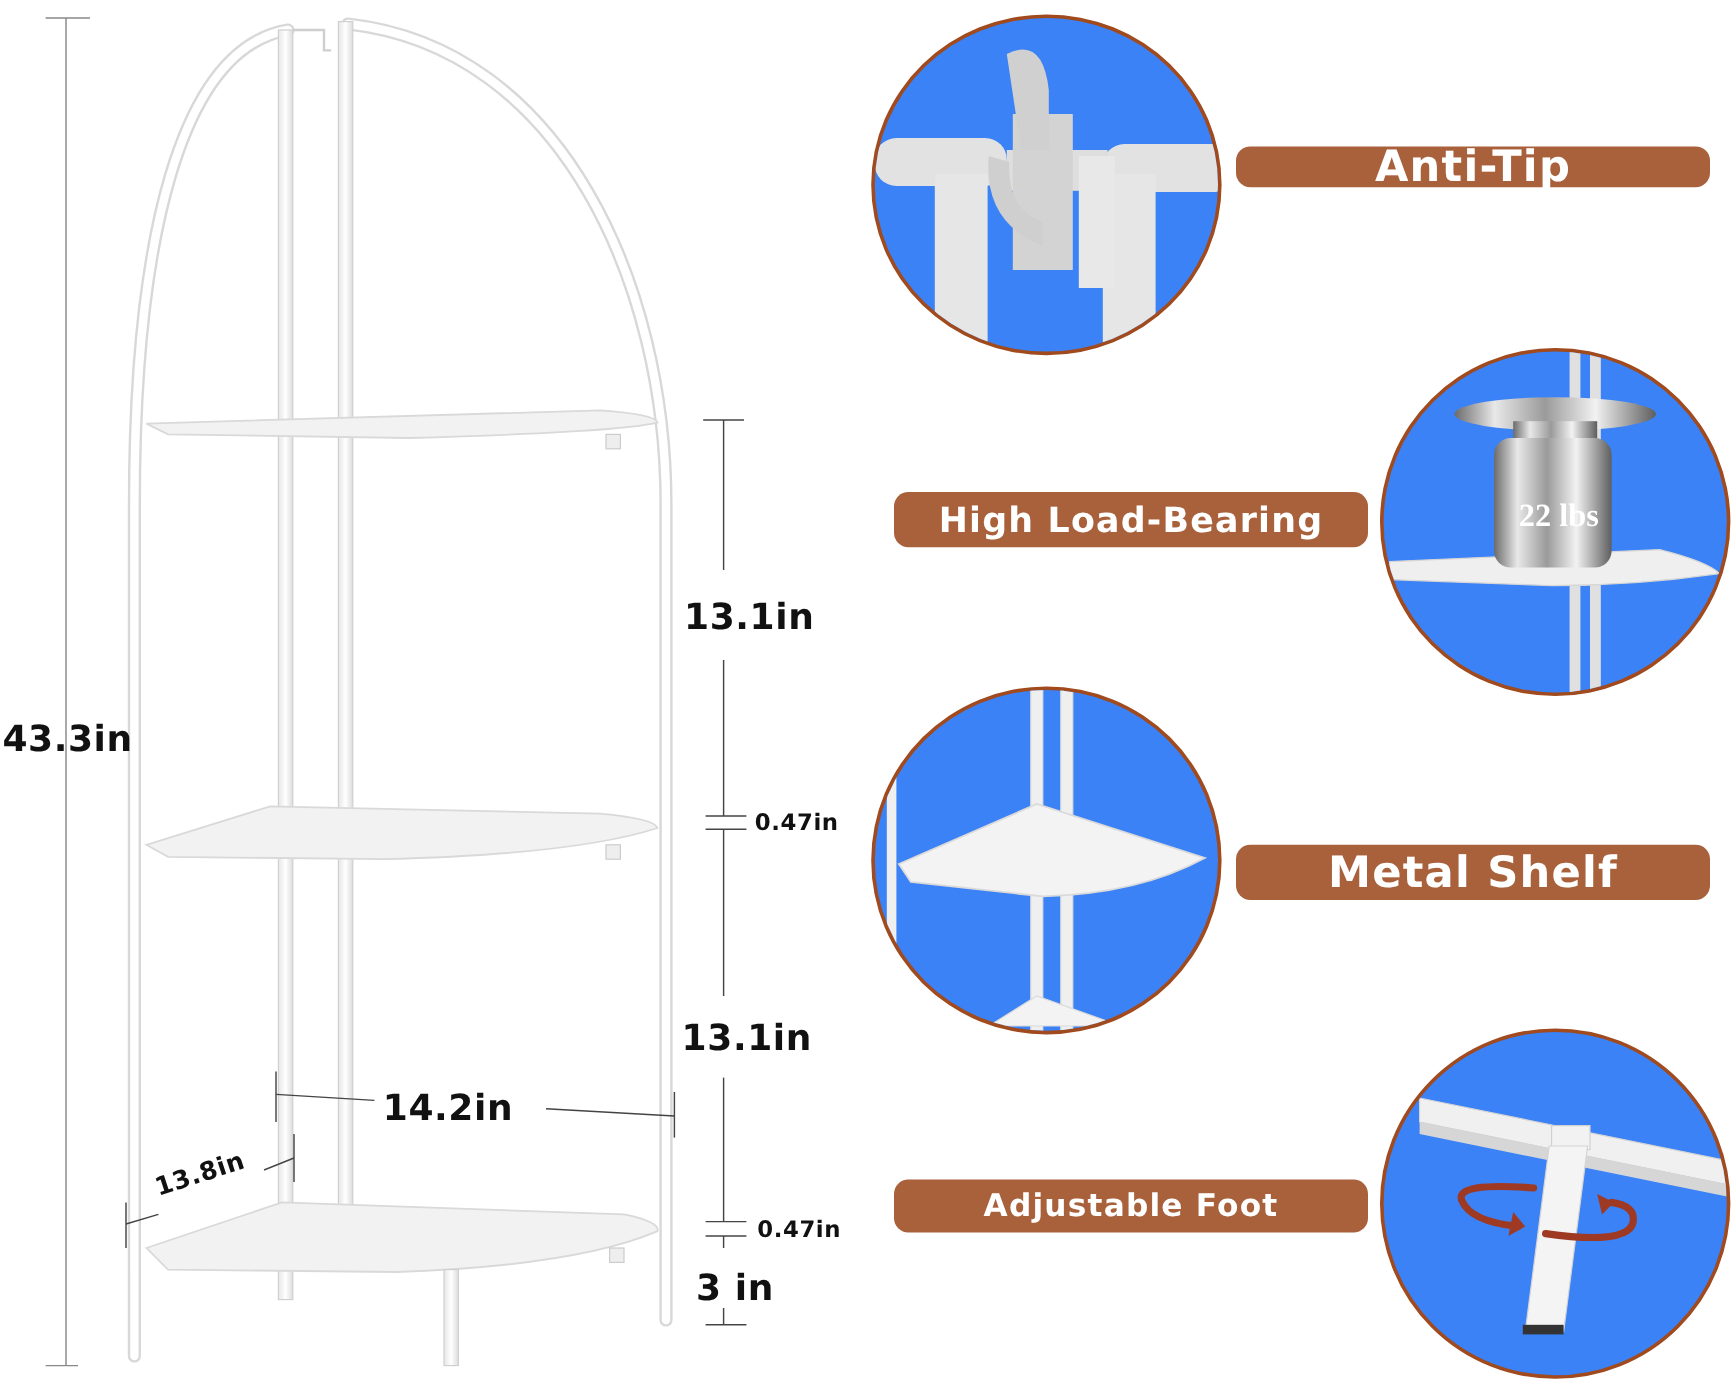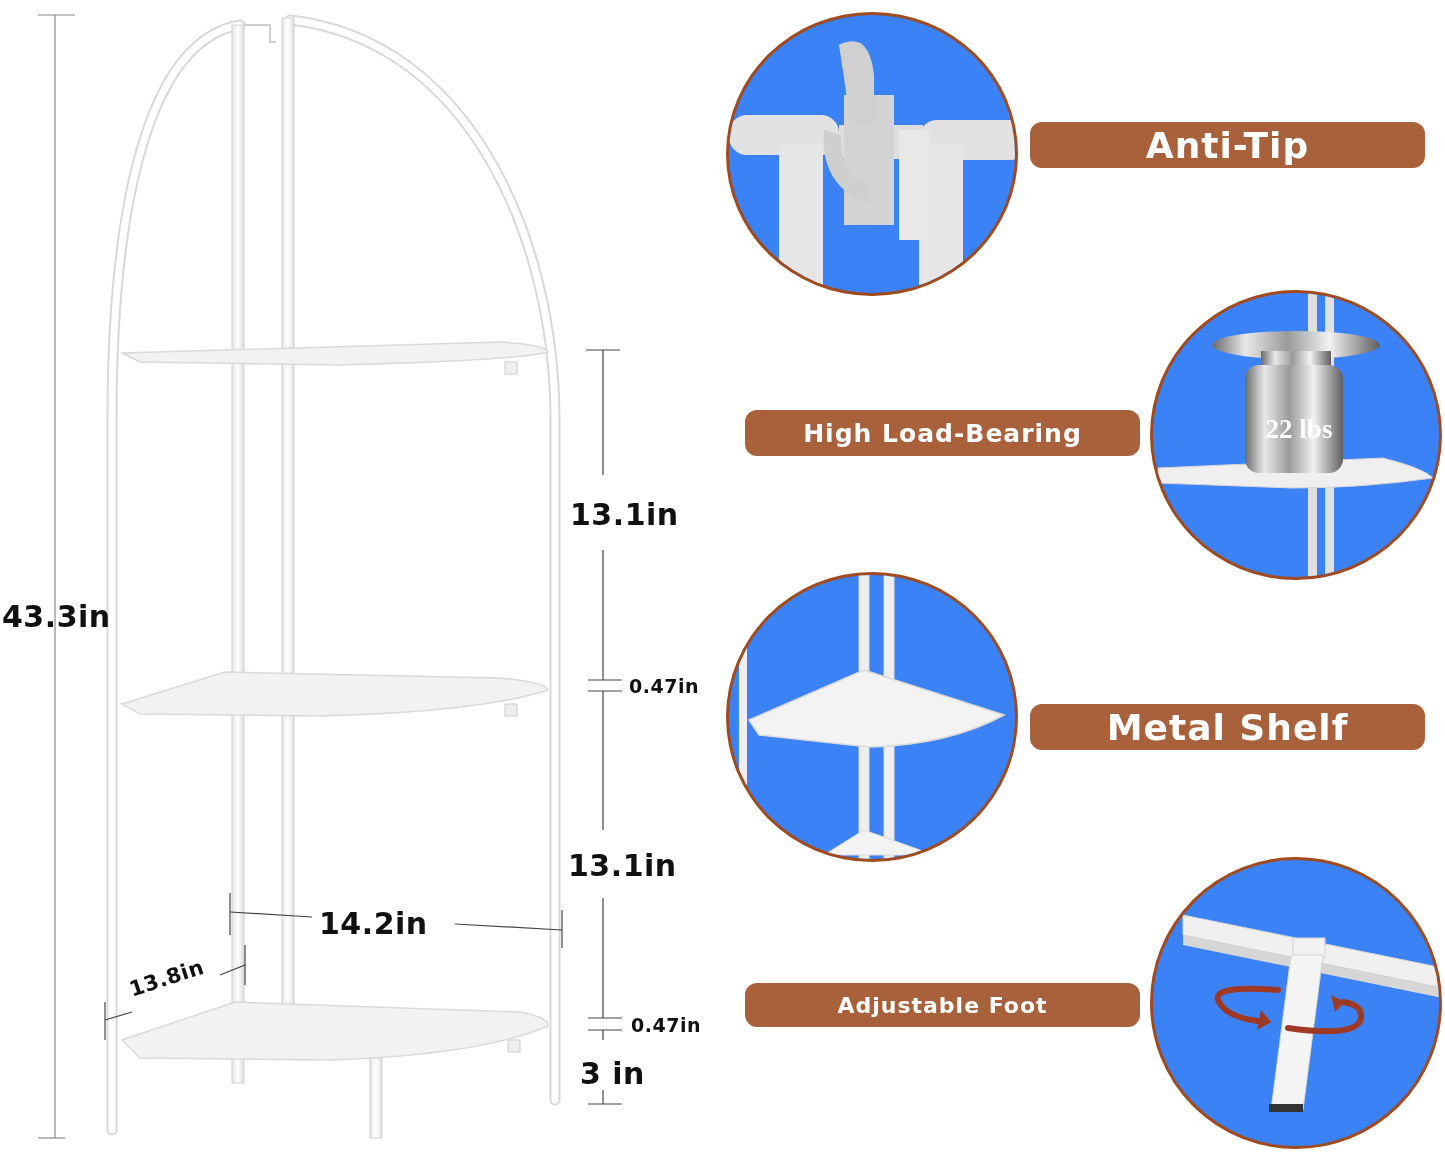--- a/index.html
+++ b/index.html
@@ -102,23 +102,23 @@
     <rect x="190" y="105" width="110" height="40" rx="18" fill="#e2e2e2"></rect>
     <rect x="50" y="130" width="44" height="160" fill="#e6e6e6"></rect>
     <rect x="190" y="130" width="44" height="160" fill="#e6e6e6"></rect>
     <rect x="110" y="110" width="84" height="34" fill="#dedede"></rect>
     <rect x="115" y="80" width="50" height="130" fill="#d3d3d3"></rect>
     <path d="M110 30 Q140 15 145 60 L145 110 L122 110 Z" fill="#d0d0d0"></path>
     <path d="M95 115 Q90 170 140 190 L140 170 Q110 160 112 120 Z" fill="#cfcfcf"></path>
     <rect x="170" y="115" width="30" height="110" fill="#e8e8e8"></rect>
   </svg>
 </div>
-<div class="badge" style="left:1030px;top:122px;width:395px;height:46px;font-size:36px;">Anti-Tip</div>
+<div class="badge" style="left:1030px;top:122px;width:395px;height:34px;font-size:36px;">Anti-Tip</div>
 
-<div class="badge" style="left:745px;top:410px;width:395px;height:46px;font-size:25px;">High Load-Bearing</div>
+<div class="badge" style="left:745px;top:410px;width:395px;height:46px;font-size:29px;">High Load-Bearing</div>
 <div class="circle" style="left:1150px;top:290px;width:292px;height:290px;">
   <svg width="286" height="284" viewBox="0 0 286 284">
     <defs>
       <linearGradient id="steel" x1="0" x2="1">
         <stop offset="0" stop-color="#6b6b6b"></stop>
           <stop offset="0.2" stop-color="#e8e8e8"></stop>
           <stop offset="0.45" stop-color="#9a9a9a"></stop>
           <stop offset="0.7" stop-color="#f2f2f2"></stop>
           <stop offset="1" stop-color="#5e5e5e"></stop>
       </linearGradient>
@@ -137,21 +137,21 @@
   <svg width="286" height="284" viewBox="0 0 286 284">
     <rect x="130" y="0" width="10" height="300" fill="#efefef" stroke="#dcdcdc"></rect>
     <rect x="155" y="0" width="10" height="300" fill="#efefef" stroke="#dcdcdc"></rect>
     <rect x="10" y="0" width="8" height="300" fill="#efefef"></rect>
     <path d="M20 145 L135 95 L275 140 Q220 170 140 172 L30 160 Z" fill="#f3f3f3" stroke="#dadada" stroke-width="1.5"></path>
     <path d="M95 280 L135 255 L205 280 Z" fill="#f3f3f3" stroke="#dadada"></path>
   </svg>
 </div>
 <div class="badge" style="left:1030px;top:692px;width:395px;height:46px;font-size:36px;margin-top:12px;">Metal Shelf</div>
 
-<div class="badge" style="left:745px;top:983px;width:395px;height:44px;font-size:22px;">Adjustable Foot</div>
+<div class="badge" style="left:745px;top:983px;width:395px;height:44px;font-size:26px;">Adjustable Foot</div>
 <div class="circle" style="left:1150px;top:857px;width:292px;height:292px;">
   <svg width="286" height="286" viewBox="0 0 286 286">
     <path d="M30 55 L300 110 L300 130 L30 75 Z" fill="#f0f0f0" stroke="#d4d4d4"></path>
     <path d="M30 75 L300 130 L300 140 L30 85 Z" fill="#d6d6d6"></path>
     <rect x="140" y="78" width="32" height="20" fill="#f2f2f2" stroke="#d0d0d0"></rect>
     <path d="M138 95 L170 95 L150 250 L118 250 Z" fill="#f4f4f4" stroke="#d4d4d4"></path>
     <rect x="116" y="244" width="34" height="8" fill="#333"></rect>
     <g fill="none" stroke="#9e3a24" stroke-width="6" stroke-linecap="round">
       <path d="M125 130 Q60 125 65 140 Q72 158 112 162"></path>
       <path d="M135 168 Q205 178 208 158 Q210 145 190 142"></path>

